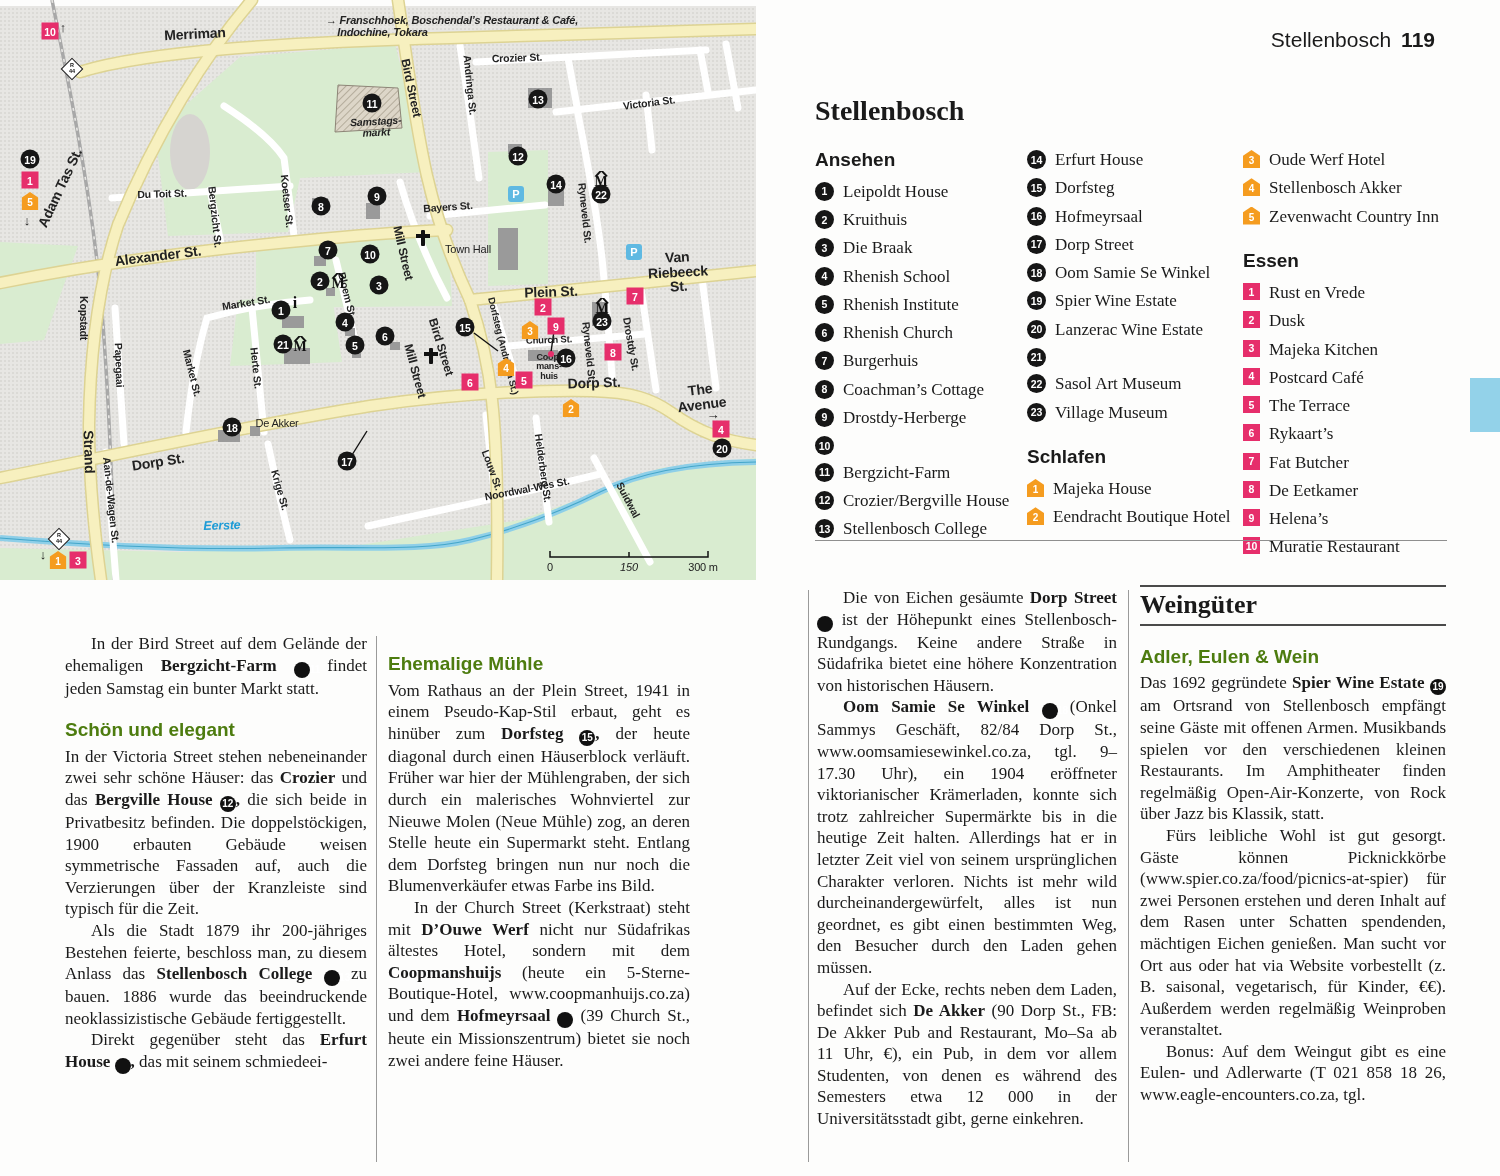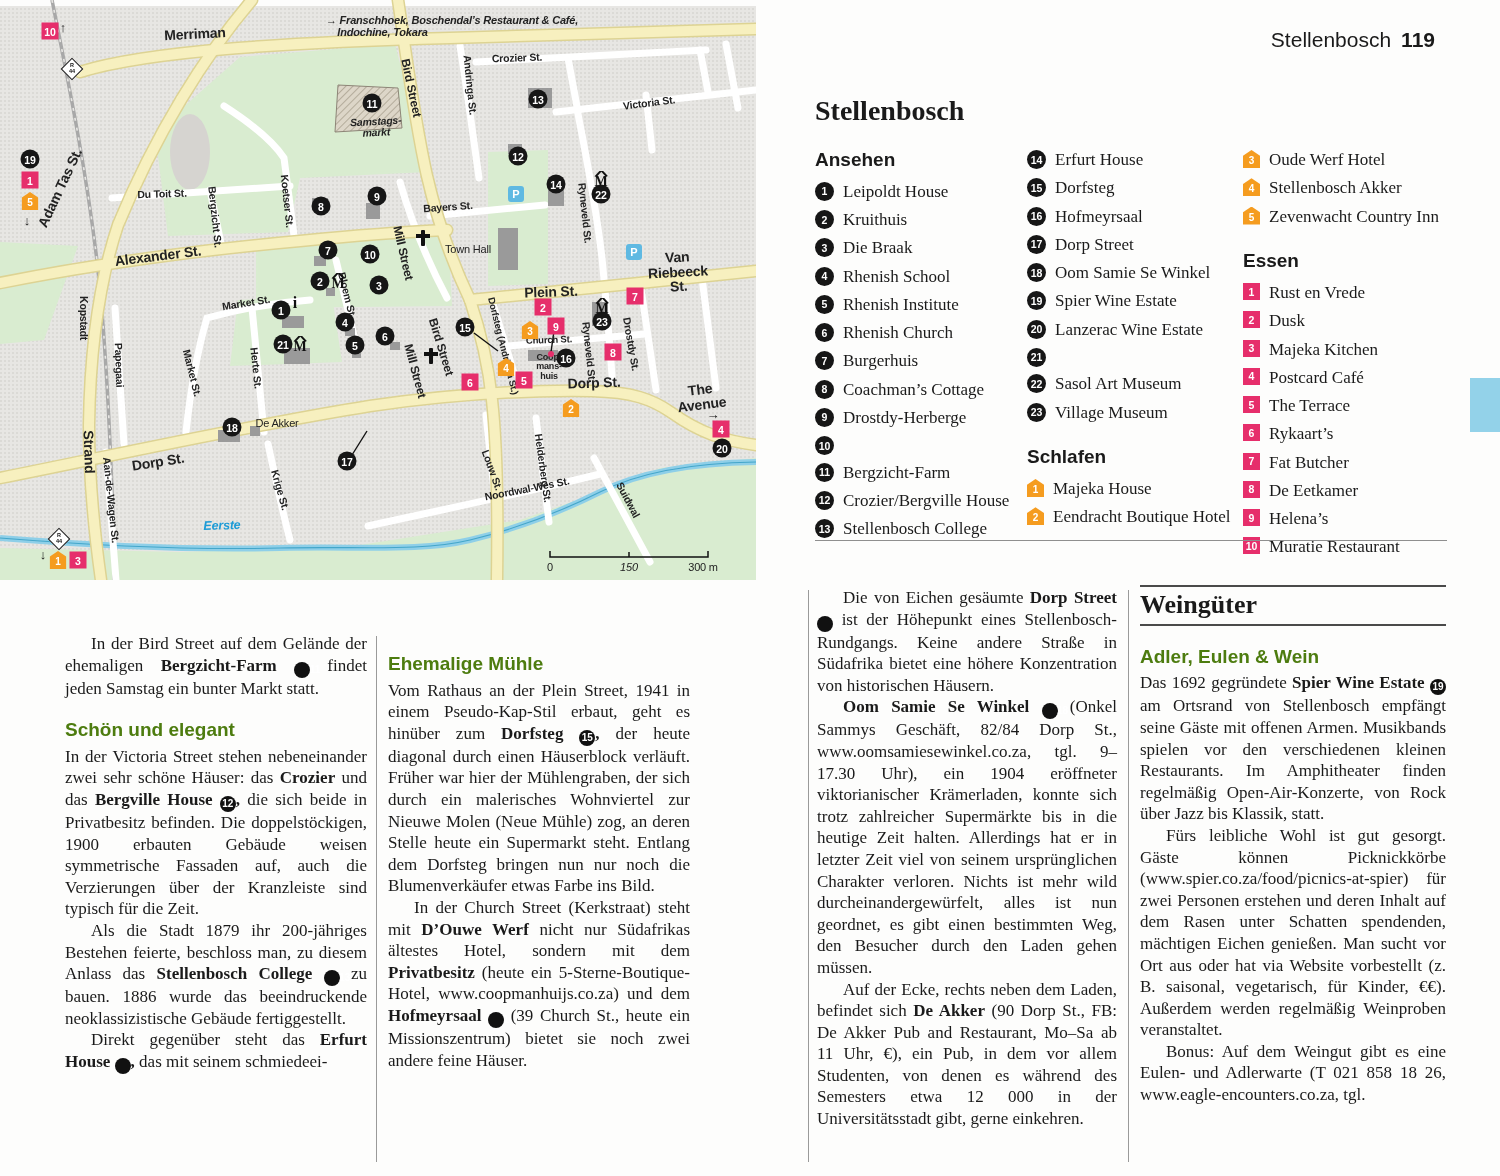--- a/index.html
+++ b/index.html
@@ -440,21 +440,21 @@
   <div class="art-col" style="left:65px;top:633px;width:302px;">
       <p class="ind">In der Bird Street auf dem Gelände der ehemaligen <b>Bergzicht-Farm</b> <span class="mc">11</span> findet jeden Samstag ein bunter Markt statt.</p>
       <h3 class="cyan-head">Schön und elegant</h3>
       <p>In der Victoria Street stehen nebeneinander zwei sehr schöne Häuser: das <b>Crozier</b> und das <b>Bergville House</b> <span class="mc">12</span><b>,</b> die sich beide in Privatbesitz befinden. Die doppelstöckigen, 1900 erbauten Gebäude weisen symmetrische Fassaden auf, auch die Verzierungen über der Kranzleiste sind typisch für die Zeit.</p>
       <p class="ind">Als die Stadt 1879 ihr 200-jähriges Bestehen feierte, beschloss man, zu diesem Anlass das <b>Stellenbosch College</b> <span class="mc">13</span> zu bauen. 1886 wurde das beeindruckende neoklassizistische Gebäude fertiggestellt.</p>
       <p class="ind">Direkt gegenüber steht das <b>Erfurt House</b> <span class="mc">14</span><b>,</b> das mit seinem schmiedeei-</p>
     </div>
   <div class="art-col" style="left:388px;top:633px;width:302px;">
       <h3 class="cyan-head">Ehemalige Mühle</h3>
       <p>Vom Rathaus an der Plein Street, 1941 in einem Pseudo-Kap-Stil erbaut, geht es hinüber zum <b>Dorfsteg</b> <span class="mc">15</span><b>,</b> der heute diagonal durch einen Häuserblock verläuft. Früher war hier der Mühlengraben, der sich durch ein malerisches Wohnviertel zur Nieuwe Molen (Neue Mühle) zog, an deren Stelle heute ein Supermarkt steht. Entlang dem Dorfsteg bringen nun nur noch die Blumenverkäufer etwas Farbe ins Bild.</p>
-      <p class="ind">In der Church Street (Kerkstraat) steht mit <b>D’Ouwe Werf</b> nicht nur Südafrikas ältestes Hotel, sondern mit dem <b>Privatbesitz</b> (heute ein 5-Sterne-Boutique-Hotel, www.coopmanhuijs.co.za) und dem <b>Hofmeyrsaal</b> <span class="mc">16</span> (39 Church St., heute ein Missionszentrum) bietet sie noch zwei andere feine Häuser.</p>
+      <p class="ind">In der Church Street (Kerkstraat) steht mit <b>D’Ouwe Werf</b> nicht nur Südafrikas ältestes Hotel, sondern mit dem <b>Coopmanshuijs</b> (heute ein 5-Sterne-Boutique-Hotel, www.coopmanhuijs.co.za) und dem <b>Hofmeyrsaal</b> <span class="mc">16</span> (39 Church St., heute ein Missionszentrum) bietet sie noch zwei andere feine Häuser.</p>
     </div>
   <div class="art-col" style="left:817px;top:587px;width:300px;">
       <p class="ind">Die von Eichen gesäumte <b>Dorp Street</b> <span class="mc">17</span> ist der Höhepunkt eines Stellenbosch-Rundgangs. Keine andere Straße in Südafrika bietet eine höhere Konzentration von historischen Häusern.</p>
       <p class="ind"><b>Oom Samie Se Winkel</b> <span class="mc">18</span> (Onkel Sammys Geschäft, 82/84 Dorp St., www.oomsamiesewinkel.co.za, tgl. 9–17.30 Uhr), ein 1904 eröffneter viktorianischer Krämerladen, konnte sich trotz zahlreicher Supermärkte bis in die heutige Zeit halten. Allerdings hat er in letzter Zeit viel von seinem ursprünglichen Charakter verloren. Nichts ist mehr wild durcheinandergewürfelt, alles ist nun geordnet, es gibt einen bestimmten Weg, den Besucher durch den Laden gehen müssen.</p>
       <p class="ind">Auf der Ecke, rechts neben dem Laden, befindet sich <b>De Akker</b> (90 Dorp St., FB: De Akker Pub and Restaurant, Mo–Sa ab 11 Uhr, €), ein Pub, in dem vor allem Studenten, von denen es während des Semesters etwa 12 000 in der Universitätsstadt gibt, gerne einkehren.</p>
     </div>
   <div class="art-col" style="left:1140px;top:585px;width:306px;">
       <div class="section-head">
         <div class="rule"></div>
         <h2>Weingüter</h2>

